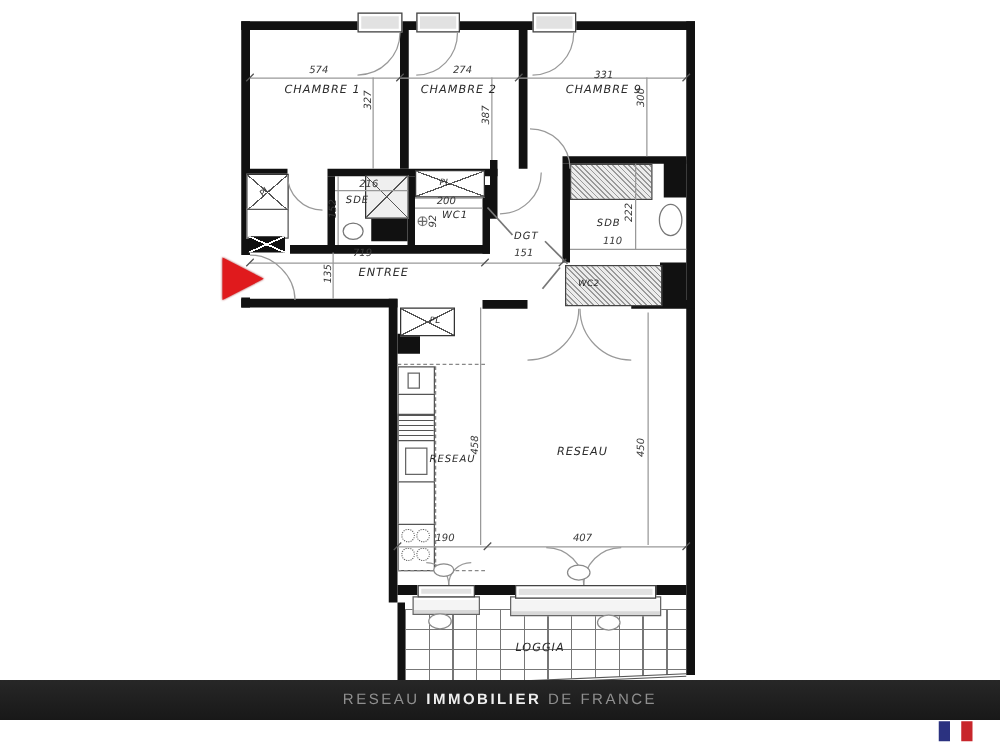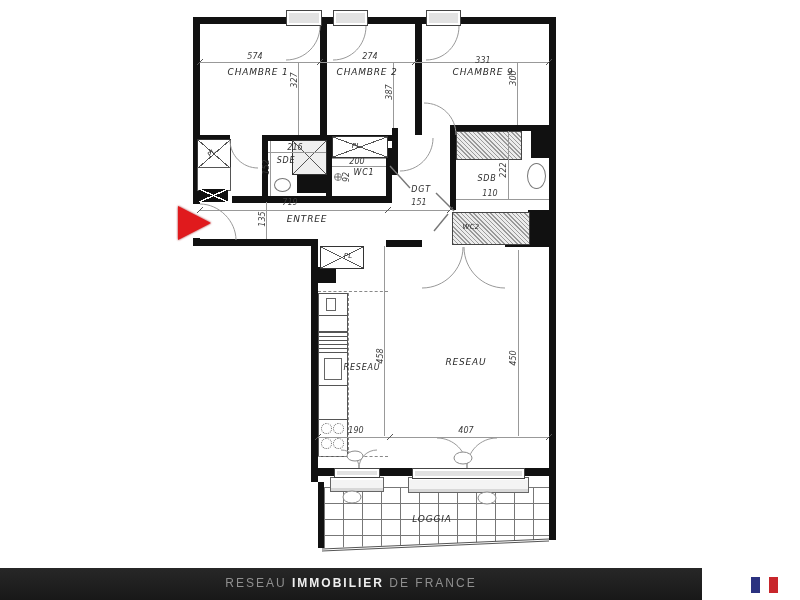--- a/index.html
+++ b/index.html
@@ -35,21 +35,21 @@
   .dashh{position:absolute;border-top:1px dashed #888;}
   .circ{position:absolute;border:1px dotted #666;border-radius:50%;width:9px;height:9px;}
   .loggia-grid{position:absolute;left:324px;top:487px;width:225px;height:61px;
     background-image:repeating-linear-gradient(to right,#777 0 1px,transparent 1px 19px),
                      repeating-linear-gradient(to bottom,#777 0 1px,transparent 1px 16px);
     clip-path:polygon(0 0,100% 0,100% 86%,0 100%);}
   .arrow{position:absolute;left:178px;top:206px;width:0;height:0;
          border-top:17px solid transparent;border-bottom:17px solid transparent;
          border-left:33px solid #e01a1d;filter:drop-shadow(0 0 1px #9e0f12);}
   svg.overlay{position:absolute;left:0;top:0;}
-  .footer{position:absolute;left:0;top:568px;width:702px;height:32px;
+  .footer{position:absolute;left:0;top:544px;width:800px;height:32px;
           background:linear-gradient(#272727,#181818);}
   .footer .brand{position:absolute;left:0;right:0;top:8px;text-align:center;
           font:12px "Liberation Sans",sans-serif;letter-spacing:2px;color:#8f8f8f;}
   .footer .brand .main{color:#efefef;font-weight:bold;}
   .flag{position:absolute;left:751px;top:577px;width:27px;height:16px;display:flex;}
   .flag span{flex:1;}
 </style>
 </head>
 <body>
 

